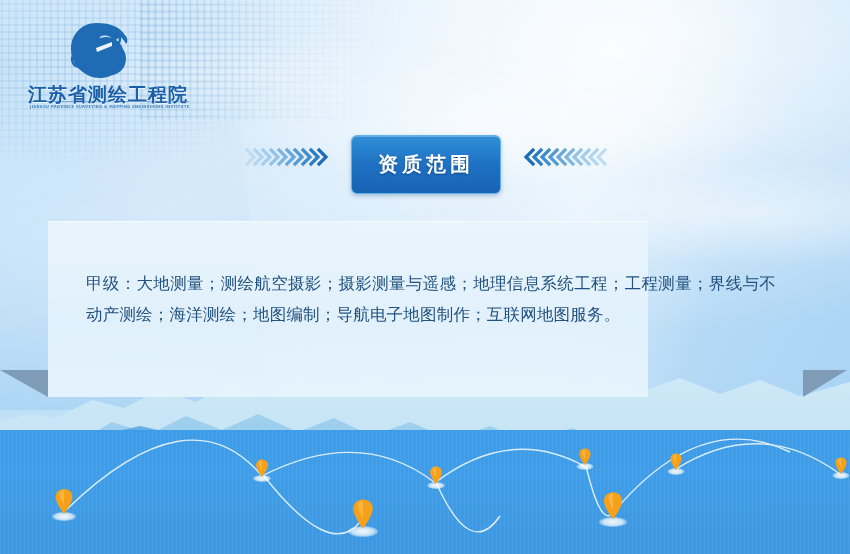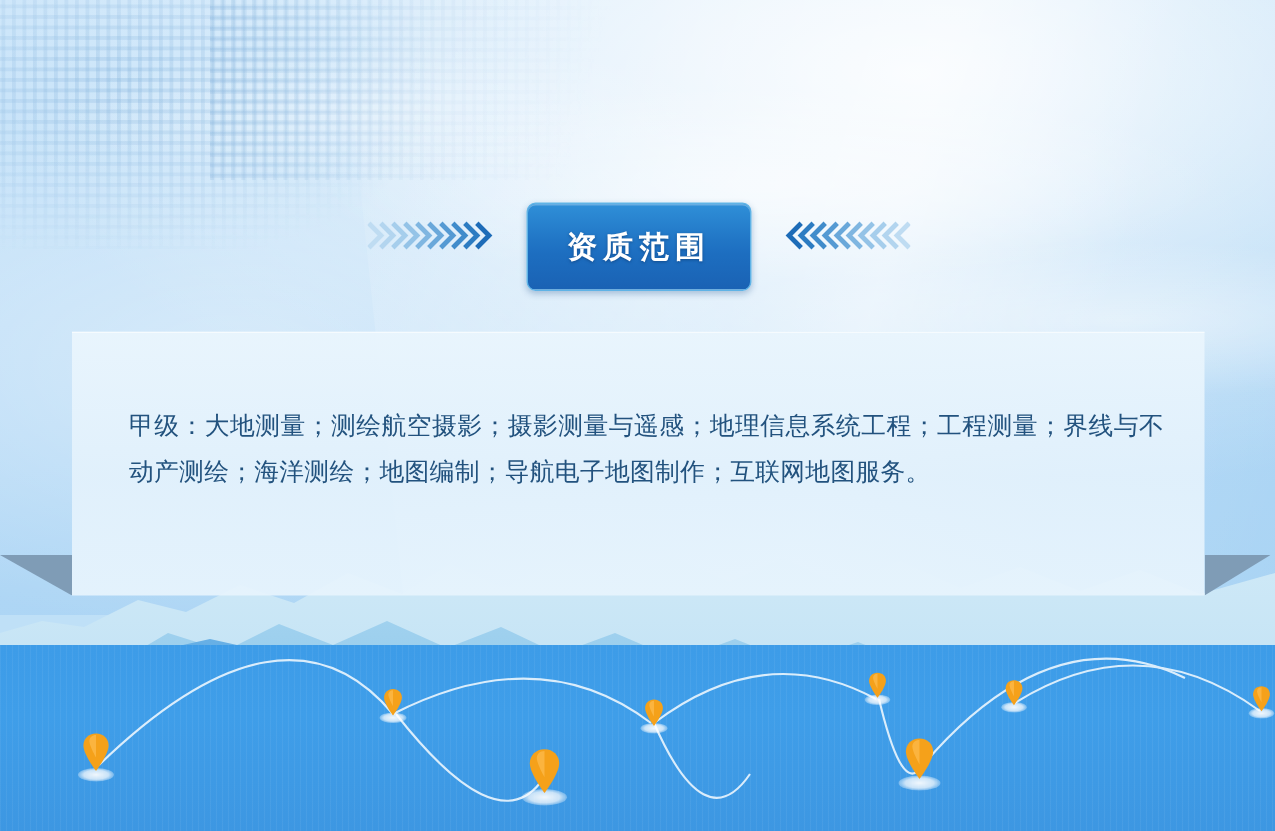--- a/index.html
+++ b/index.html
@@ -103,21 +103,21 @@
     position:absolute; left:0px; top:370px; width:48px; height:27px;
     background:#7f9cb6;
     clip-path:polygon(0 0, 100% 0, 100% 100%);
   }
   .shadow-tri-right {
     position:absolute; left:803px; top:370px; width:44px; height:27px;
     background:#7f9cb6;
     clip-path:polygon(0 0, 100% 0, 0 100%);
   }
   .panel {
-    position:absolute; left:48px; top:221px; width:755px; height:176px;
+    position:absolute; left:48px; top:221px; width:600px; height:176px;
     background:linear-gradient(180deg, rgba(233,245,253,0.97) 0%, rgba(226,241,252,0.95) 55%, rgba(231,244,253,0.93) 100%);
     box-shadow:0 1px 0 rgba(255,255,255,0.6) inset;
     padding-left:20px;
   }
   .panel-text {
     position:absolute; left:38px; top:47px; width:690px;
     font-size:16.5px; line-height:31px; color:#22527e;
     text-align:justify; letter-spacing:0.2px;
   }
 
@@ -148,20 +148,50 @@
 <body>
 
 <div id="stage">
 
   <div class="sky"></div>
   <div class="sky-wisp"></div>
   <div class="sky-ray"></div>
   <div class="dotgrid"></div>
   <div class="dotgrid2"></div>
 
+  <div class="logo-block">
+    <div class="logo-mark">
+      <svg viewBox="0 0 64 62" width="64" height="62">
+        <path d="M33 2 C18 2 7 13 7 28 C7 43 18 56 34 56 C48 56 58 46 58 33
+                 C58 23 51 16 41 16 C34 16 29 20 29 25 C29 29 32 31 37 32
+                 L43 33 C45 33.4 46 34.3 46 36 C46 38.6 43.6 40 40 40
+                 C35 40 31 37.6 28 33 L17 40 C21.6 49 30 54 40 54
+                 C52 54 60 47 60 36.5 C60 27.5 54 22 43 20.4 L37 19.6
+                 C34.6 19.2 33.5 18.3 33.5 16.8 C33.5 14.8 35.4 13.6 38.6 13.6
+                 C42.6 13.6 46 15.4 48.6 18.8 L58 12
+                 C53 5 44 2 33 2 Z" fill="#1f6cb4"></path>
+        <path d="M30 1 C16 1 5 12 5 27 C5 42 17 55 33 55 C47 55 57 45 57 32
+                 C57 22 50 15 40 15 C33 15 28 19 28 24 C28 28 31 30 36 31
+                 L42 32 C44 32.4 45 33.3 45 35 C45 37.6 42.6 39 39 39
+                 C34 39 30 36.6 27 32 L16 39 C20.6 48 29 53 39 53
+                 C51 53 59 46 59 35.5 C59 26.5 53 21 42 19.4 L36 18.6
+                 C33.6 18.2 32.5 17.3 32.5 15.8 C32.5 13.8 34.4 12.6 37.6 12.6
+                 C41.6 12.6 45 14.4 47.6 17.8 L57 11
+                 C52 4 43 1 30 1 Z" fill="#1f6cb4"></path>
+        <path d="M13 47 C4 38 4 24 14 15 C25 5 42 4 52 10 C44 8 31 10 22 18
+                 C12 27 11 39 16 47 Z" fill="#1f6cb4"></path>
+        <path d="M55 10 C61 13 63 19 60 22 C58 18 55 14 50 12 Z" fill="#1f6cb4"></path>
+        <ellipse cx="30" cy="27" rx="27" ry="13" transform="rotate(-32 30 27)" fill="none" stroke="#1f6cb4" stroke-width="2.4"></ellipse>
+        <path d="M30 26 L46 20 L46 24 L31 30 Z" fill="#ffffff" opacity="0.92"></path>
+      </svg>
+    </div>
+    <div class="logo-rule"></div>
+    <div class="logo-title">江苏省测绘工程院</div>
+    <div class="logo-sub">JIANGSU PROVINCE SURVEYING &amp; MAPPING ENGINEERING INSTITUTE</div>
+  </div>
 
   <div class="title-row">
     <div class="chev chev-left">
       <svg width="88" height="52" viewBox="0 0 88 52">
         <g fill="none" stroke-width="3.2" stroke-linecap="square">
           <polyline points="2,19 9,26 2,33" stroke="#bfdcf2"></polyline>
           <polyline points="10,19 17,26 10,33" stroke="#b3d5ef"></polyline>
           <polyline points="18,19 25,26 18,33" stroke="#a6ceec"></polyline>
           <polyline points="26,19 33,26 26,33" stroke="#94c3e7"></polyline>
           <polyline points="34,19 41,26 34,33" stroke="#7fb6e1"></polyline>

